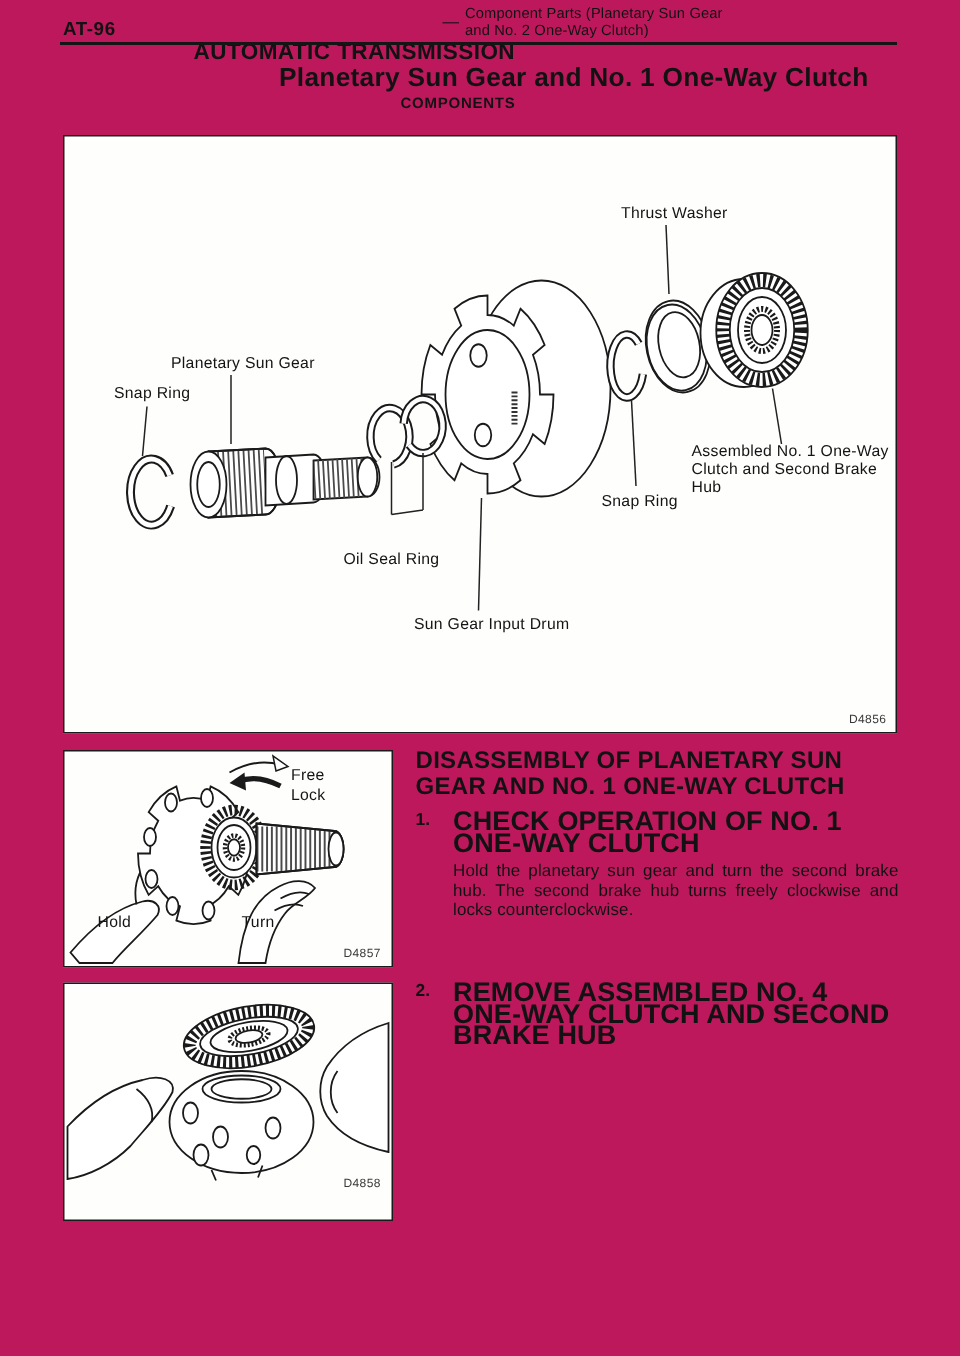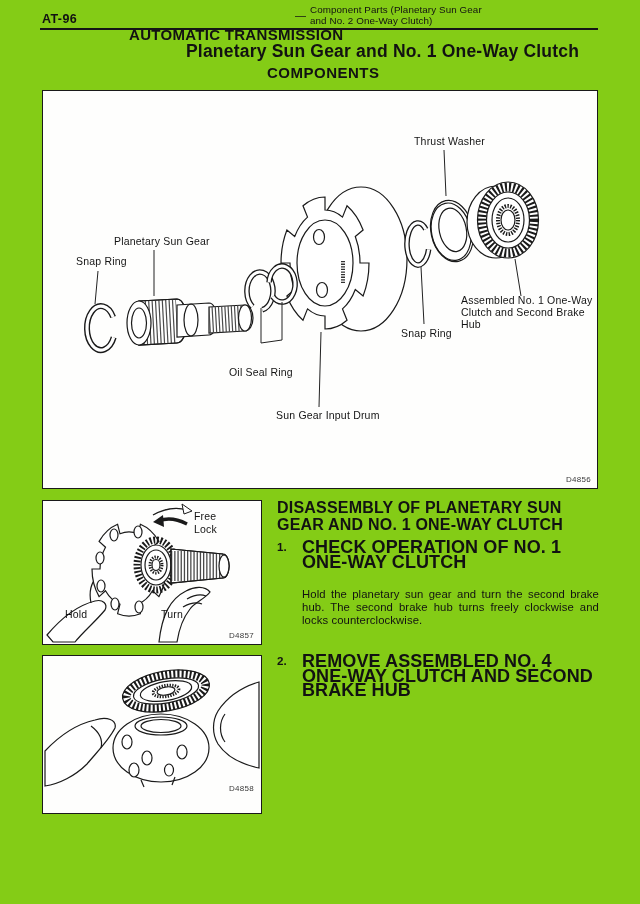--- a/index.html
+++ b/index.html
@@ -1,51 +1,51 @@
 <!DOCTYPE html>
 <html><head>
 <meta charset="utf-8">
 <style>
   html,body{margin:0;padding:0;background:#e8e8e8;}
   #page{
-    position:relative;width:640px;height:904px;background:#84cc16;
+    position:relative;width:640px;height:904px;background:#be185d;
     font-family:"Liberation Sans",sans-serif;color:#121212;overflow:hidden;
   }
   .abs{position:absolute;white-space:nowrap;}
   .b{font-weight:bold;}
   
   .hdr-code{left:42px;top:12px;font-size:12.5px;letter-spacing:.4px;}
   .hdr-section{left:129px;top:26px;font-size:15px;letter-spacing:.3px;}
   .hdr-dash{left:295px;top:9px;font-size:11px;}
   .hdr-sub1{left:310px;top:4px;font-size:9.8px;letter-spacing:.1px;}
   .hdr-sub2{left:310px;top:15px;font-size:9.8px;letter-spacing:.1px;}
   .hdr-rule{left:40px;top:28px;width:558px;height:2.2px;background:#151515;}
   
   .title{left:186px;top:41px;font-size:17.5px;letter-spacing:.2px;}
-  .subtitle{left:267px;top:64px;font-size:15px;letter-spacing:.5px;}
+  .subtitle{left:267px;top:64px;font-size:10px;letter-spacing:.5px;}
   
   .figbox{position:absolute;background:#fefefd;border:1.6px solid #1a1a1a;box-sizing:border-box;}
   #fig-main{left:42px;top:90px;width:556px;height:399px;}
   #fig-check{left:42px;top:500px;width:220px;height:145px;}
   #fig-remove{left:42px;top:655px;width:220px;height:159px;}
   .figbox svg{position:absolute;left:0;top:0;}
   svg text{font-family:"Liberation Sans",sans-serif;fill:#141414;font-size:10.5px;letter-spacing:.2px;}
   svg text.code{font-size:8px;fill:#3a3a3a;letter-spacing:.3px;}
   .ln{stroke:#222;stroke-width:1;fill:none;}
   .art{stroke:#1a1a1a;stroke-width:1.2;fill:#fff;}
   .artn{stroke:#1a1a1a;stroke-width:1.2;fill:none;}
   
   .rc-head{left:277px;top:500px;width:322px;font-size:16px;line-height:16.5px;letter-spacing:.2px;white-space:normal;}
   .step{position:absolute;left:277px;width:322px;white-space:normal;}
   #step1{top:540px;}
   #step2{top:654px;}
   .step-row{display:flex;}
   .step-num{width:25px;flex:0 0 25px;font-weight:bold;font-size:11.6px;}
   .step-title{font-weight:bold;font-size:18px;line-height:14.5px;letter-spacing:.1px;}
-  .step-body{margin-left:25px;margin-top:19px;font-size:11.3px;line-height:13.2px;text-align:justify;letter-spacing:.1px;}
+  .step-body{margin-left:25px;margin-top:6px;font-size:11.3px;line-height:13.2px;text-align:justify;letter-spacing:.1px;}
 </style>
 </head>
 <body>
 
 <div id="page">
 
   <div class="abs b hdr-code">AT-96</div>
   <div class="abs b hdr-section">AUTOMATIC TRANSMISSION</div>
   <div class="abs hdr-dash">—</div>
   <div class="abs hdr-sub1">Component Parts (Planetary Sun Gear</div>

